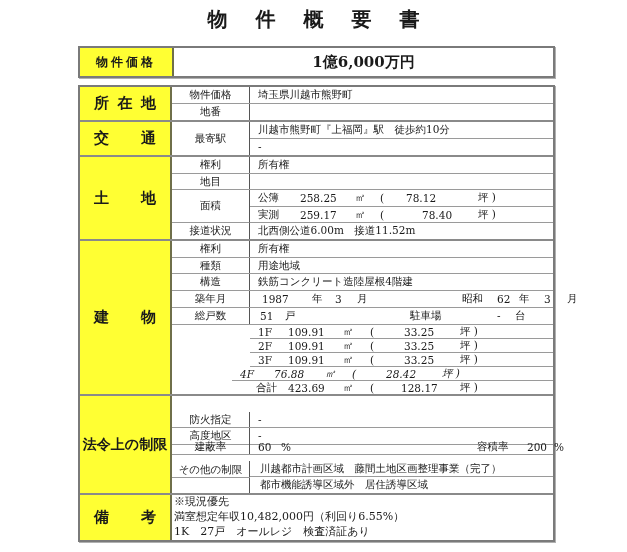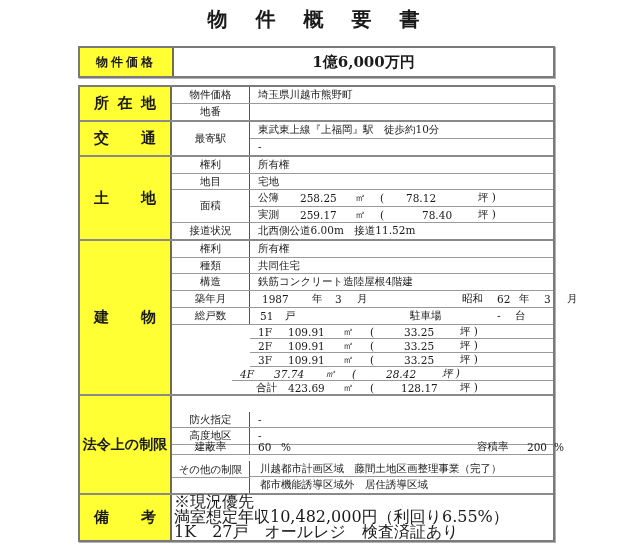--- a/index.html
+++ b/index.html
@@ -26,21 +26,21 @@
   .sec-label.center { justify-content: center; }
   .rows { position: absolute; left: 92px; top: 0; right: 0; bottom: 0; }
   .row { position: absolute; left: 0; right: 0; border-bottom: 1px solid #9a9a9a; box-sizing: border-box; font-size: 10.5px; }
   .row.last { border-bottom: none; }
   .fld { position: absolute; left: 0; top: 0; bottom: 0; width: 78px; border-right: 1px solid #555;
          display: flex; align-items: center; justify-content: center; box-sizing: border-box; }
   .val { position: absolute; left: 78px; top: 0; bottom: 0; right: 0; display: flex; align-items: center; padding-left: 8px; box-sizing: border-box; }
   .c { position: absolute; top: 0; bottom: 0; display: flex; align-items: center; }
   .merged-fld { position: absolute; left: 0; width: 78px; border-right: 1px solid #555; box-sizing: border-box;
                 display: flex; align-items: center; justify-content: center; font-size: 10.5px; background: #fff; }
-  .remarks { position: absolute; left: 92px; top: 0; right: 0; bottom: 0; font-size: 16px; padding: 2px 0 9px 2px; }
+  .remarks { position: absolute; left: 92px; top: 0; right: 0; bottom: 0; font-size: 11px; padding: 2px 0 9px 2px; }
   .remarks div { height: 17px; line-height: 17px; }
 </style>
 </head>
 <body>
 
 <div class="title">物件概要書</div>
 
 <div class="price-box">
   <div class="price-label yellow">物件価格</div>
   <div class="price-value">1億6,000万円</div>
@@ -66,41 +66,40 @@
   </div>
 
   <div class="section" style="top:35px;height:35px;">
     <div class="sec-label yellow spread">
       <span>交</span>
       <span>通</span>
     </div>
     <div class="rows">
       <div class="merged-fld" style="top:0;height:33px;">最寄駅</div>
       <div class="row" style="top:0;height:17px;left:78px;">
-        <div class="c" style="left:8px;">東武東上線『上福岡』駅　徒歩約10分</div>
+        <div class="c" style="left:8px;">川越市熊野町『上福岡』駅　徒歩約10分</div>
       </div>
       <div class="row last" style="top:17px;height:16px;left:78px;">
         <div class="c" style="left:8px;">-</div>
       </div>
     </div>
   </div>
 
   <div class="section" style="top:70px;height:84px;">
     <div class="sec-label yellow spread">
       <span>土</span>
       <span>地</span>
     </div>
     <div class="rows">
       <div class="row" style="top:0;height:17px;">
         <div class="fld">権利</div>
         <div class="val">所有権</div>
       </div>
       <div class="row" style="top:17px;height:16px;">
         <div class="fld">地目</div>
-        <div class="val">宅地</div>
       </div>
       <div class="merged-fld" style="top:33px;height:33px;border-bottom:1px solid #9a9a9a;">面積</div>
       <div class="row" style="top:33px;height:17px;left:78px;">
         <div class="c" style="left:8px;">公簿</div>
         <div class="c" style="left:50px;">258.25</div>
         <div class="c" style="left:105px;">㎡</div>
         <div class="c" style="left:130px;">(</div>
         <div class="c" style="left:156px;text-align:right;">78.12</div>
         <div class="c" style="left:228px;">坪 )</div>
       </div>
@@ -124,21 +123,21 @@
       <span>建</span>
       <span>物</span>
     </div>
     <div class="rows">
       <div class="row" style="top:0;height:17px;">
         <div class="fld">権利</div>
         <div class="val">所有権</div>
       </div>
       <div class="row" style="top:17px;height:16px;">
         <div class="fld">種類</div>
-        <div class="val">共同住宅</div>
+        <div class="val">用途地域</div>
       </div>
       <div class="row" style="top:33px;height:17px;">
         <div class="fld">構造</div>
         <div class="val">鉄筋コンクリート造陸屋根4階建</div>
       </div>
       <div class="row" style="top:50px;height:17px;">
         <div class="fld">築年月</div>
         <div class="c" style="left:90px;">1987</div>
         <div class="c" style="left:140px;">年</div>
         <div class="c" style="left:163px;">3</div>
@@ -176,21 +175,21 @@
       <div class="row" style="top:112px;height:14px;left:78px;">
         <div class="c" style="left:8px;">3F</div>
         <div class="c" style="left:38px;">109.91</div>
         <div class="c" style="left:93px;">㎡</div>
         <div class="c" style="left:120px;">(</div>
         <div class="c" style="left:154px;">33.25</div>
         <div class="c" style="left:210px;">坪 )</div>
       </div>
       <div class="row" style="top:126px;height:14px;left:60px;font-style:italic;">
         <div class="c" style="left:8px;">4F</div>
-        <div class="c" style="left:42px;">37.74</div>
+        <div class="c" style="left:42px;">76.88</div>
         <div class="c" style="left:93px;">㎡</div>
         <div class="c" style="left:120px;">(</div>
         <div class="c" style="left:154px;">28.42</div>
         <div class="c" style="left:210px;">坪 )</div>
       </div>
       <div class="row last" style="top:140px;height:13px;left:78px;">
         <div class="c" style="left:6px;">合計</div>
         <div class="c" style="left:38px;">423.69</div>
         <div class="c" style="left:93px;">㎡</div>
         <div class="c" style="left:120px;">(</div>

